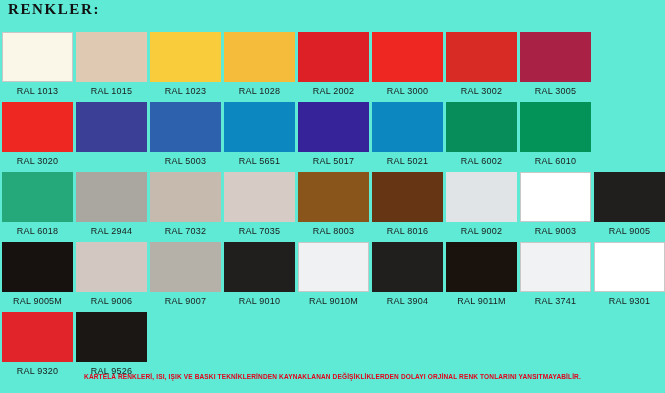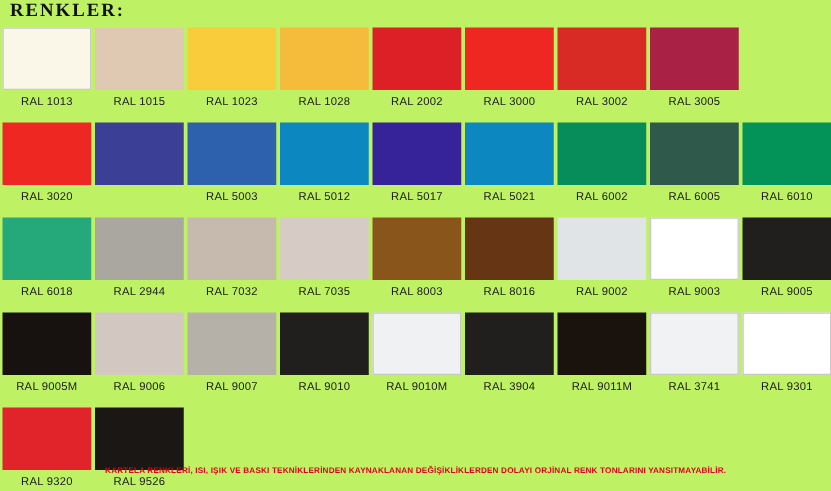--- a/index.html
+++ b/index.html
@@ -10,21 +10,21 @@
     width: 665px;
     height: 393px;
     background: #ffffff;
     font-family: "Liberation Sans", sans-serif;
     overflow: hidden;
   }
   .page {
     position: relative;
     width: 665px;
     height: 393px;
-    background: #bef264;
+    background: #5eead4;
     box-sizing: border-box;
   }
   .title {
     position: absolute;
     left: 8px;
     top: 1px;
     font-size: 15px;
     font-weight: bold;
     letter-spacing: 1.6px;
     color: #111111;
@@ -32,21 +32,22 @@
     font-family: "Liberation Serif", serif;
   }
   .grid {
     position: absolute;
     left: 0px;
     top: 22px;
     width: 665px;
   }
   .row {
     display: flex;
-    height: 76px;
+    height: 60px;
+    margin-top: 10px;
   }
   .cell {
     width: 74px;
     box-sizing: border-box;
     padding-left: 2px;
     padding-right: 2px;
   }
   .swatch {
     width: 71px;
     height: 50px;
@@ -127,39 +128,35 @@
         </div>
         <div class="cell">
           <div class="swatch" style="background: rgb(59, 63, 150);"></div>
         </div>
         <div class="cell">
           <div class="swatch" style="background: rgb(46, 97, 173);"></div>
           <div class="label">RAL 5003</div>
         </div>
         <div class="cell">
           <div class="swatch" style="background: rgb(12, 135, 191);"></div>
-          <div class="label">RAL 5012</div>
+          <div class="label">RAL 5651</div>
         </div>
         <div class="cell">
           <div class="swatch" style="background: rgb(54, 35, 154);"></div>
           <div class="label">RAL 5017</div>
         </div>
         <div class="cell">
           <div class="swatch" style="background: rgb(12, 135, 191);"></div>
           <div class="label">RAL 5021</div>
         </div>
         <div class="cell">
           <div class="swatch" style="background: rgb(6, 141, 90);"></div>
           <div class="label">RAL 6002</div>
         </div>
         <div class="cell">
-          <div class="swatch" style="background: rgb(47, 90, 75);"></div>
-          <div class="label">RAL 6005</div>
-        </div>
-        <div class="cell">
           <div class="swatch" style="background: rgb(3, 146, 87);"></div>
           <div class="label">RAL 6010</div>
         </div>
       </div>
       <div class="row">
         <div class="cell">
           <div class="swatch" style="background: rgb(37, 168, 122);"></div>
           <div class="label">RAL 6018</div>
         </div>
         <div class="cell">

